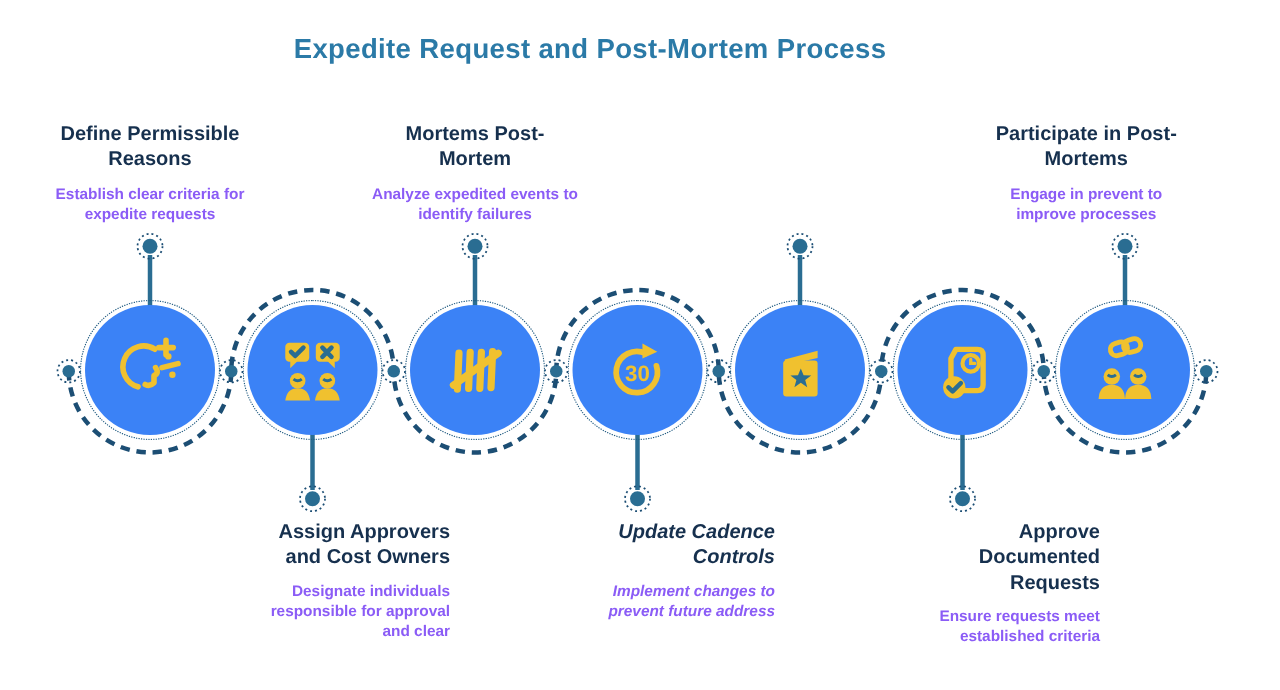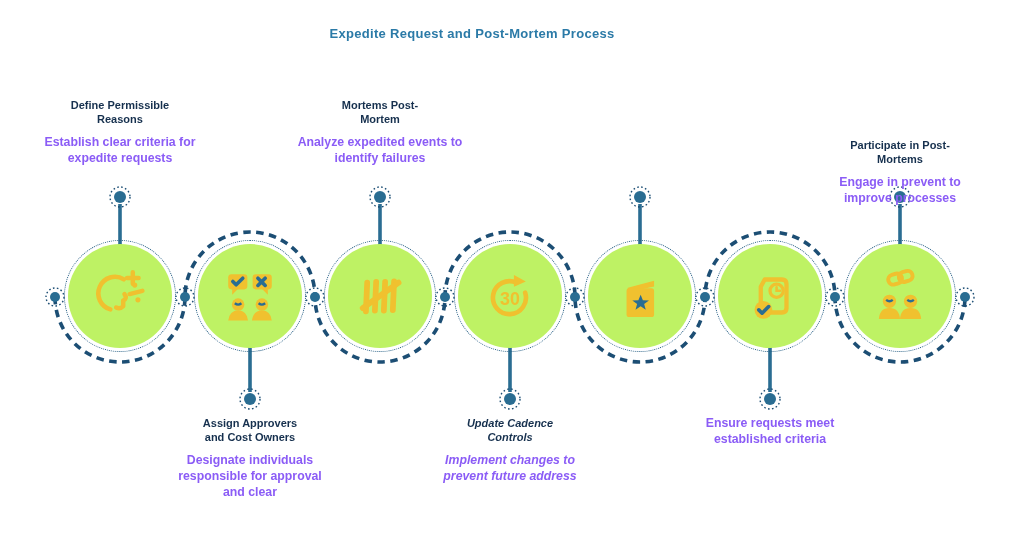--- a/index.html
+++ b/index.html
@@ -1,34 +1,34 @@
 <!DOCTYPE html>
 <html><head>
 <meta charset="utf-8">
 <style>
   html,body{margin:0;padding:0;background:#ffffff;}
   .canvas{position:relative;width:1024px;height:552px;background:#fff;overflow:hidden;
           font-family:"Liberation Sans",sans-serif;}
   .main-title{position:absolute;top:26px;left:0;width:944px;text-align:center;
-          font-size:13px;font-weight:bold;color:#2b7aa7;letter-spacing:.3px;}
+          font-size:22px;font-weight:bold;color:#2b7aa7;letter-spacing:.3px;}
   .wave{position:absolute;left:0;top:0;}
   .txt{position:absolute;width:220px;text-align:center;}
-  .txt h3{margin:0 0 9px 0;font-size:11px;line-height:1.28;font-weight:bold;
+  .txt h3{margin:0 0 9px 0;font-size:16px;line-height:1.28;font-weight:bold;
           color:#16304e;white-space:pre-line;}
   .txt p{margin:0;font-size:12.3px;line-height:1.3;font-weight:bold;
           color:#8b5cf6;white-space:pre-line;}
   .top-txt{top:98px;}
-  .bot-txt{top:416px;}
+  .bot-txt{top:416px;text-align:right;}
   .ring{position:absolute;width:104px;height:104px;border-radius:50%;
         border:1.6px dotted #235d83;padding:3px;top:240px;box-sizing:content-box;}
-  .disc{width:104px;height:104px;border-radius:50%;background:#bef264;
+  .disc{width:104px;height:104px;border-radius:50%;background:#3b82f6;
         display:flex;align-items:center;justify-content:center;}
   
   .tx0{left:10px;}  .tx1{left:140px;} .tx2{left:270px;} .tx3{left:400px;font-style:italic;}
-  .tx4{left:530px;} .tx5{left:660px;} .tx6{left:790px;margin-top:40px;}
+  .tx4{left:530px;} .tx5{left:660px;} .tx6{left:759px;}
   .c0{left:64px;} .c1{left:194px;} .c2{left:324px;} .c3{left:454px;}
   .c4{left:584px;} .c5{left:714px;} .c6{left:844px;}
 </style>
 </head>
 <body>
 
 <div class="canvas">
 
   <div class="main-title">Expedite Request and Post-Mortem Process</div>
 
@@ -111,20 +111,23 @@
     <p>Analyze expedited events to
 identify failures</p>
   </div>
   <div class="txt bot-txt tx3">
     <h3>Update Cadence
 Controls</h3>
     <p>Implement changes to
 prevent future address</p>
   </div>
   <div class="txt bot-txt tx5">
+    <h3>Approve
+Documented
+Requests</h3>
     <p>Ensure requests meet
 established criteria</p>
   </div>
   <div class="txt top-txt tx6">
     <h3>Participate in Post-
 Mortems</h3>
     <p>Engage in prevent to
 improve processes</p>
   </div>
 

